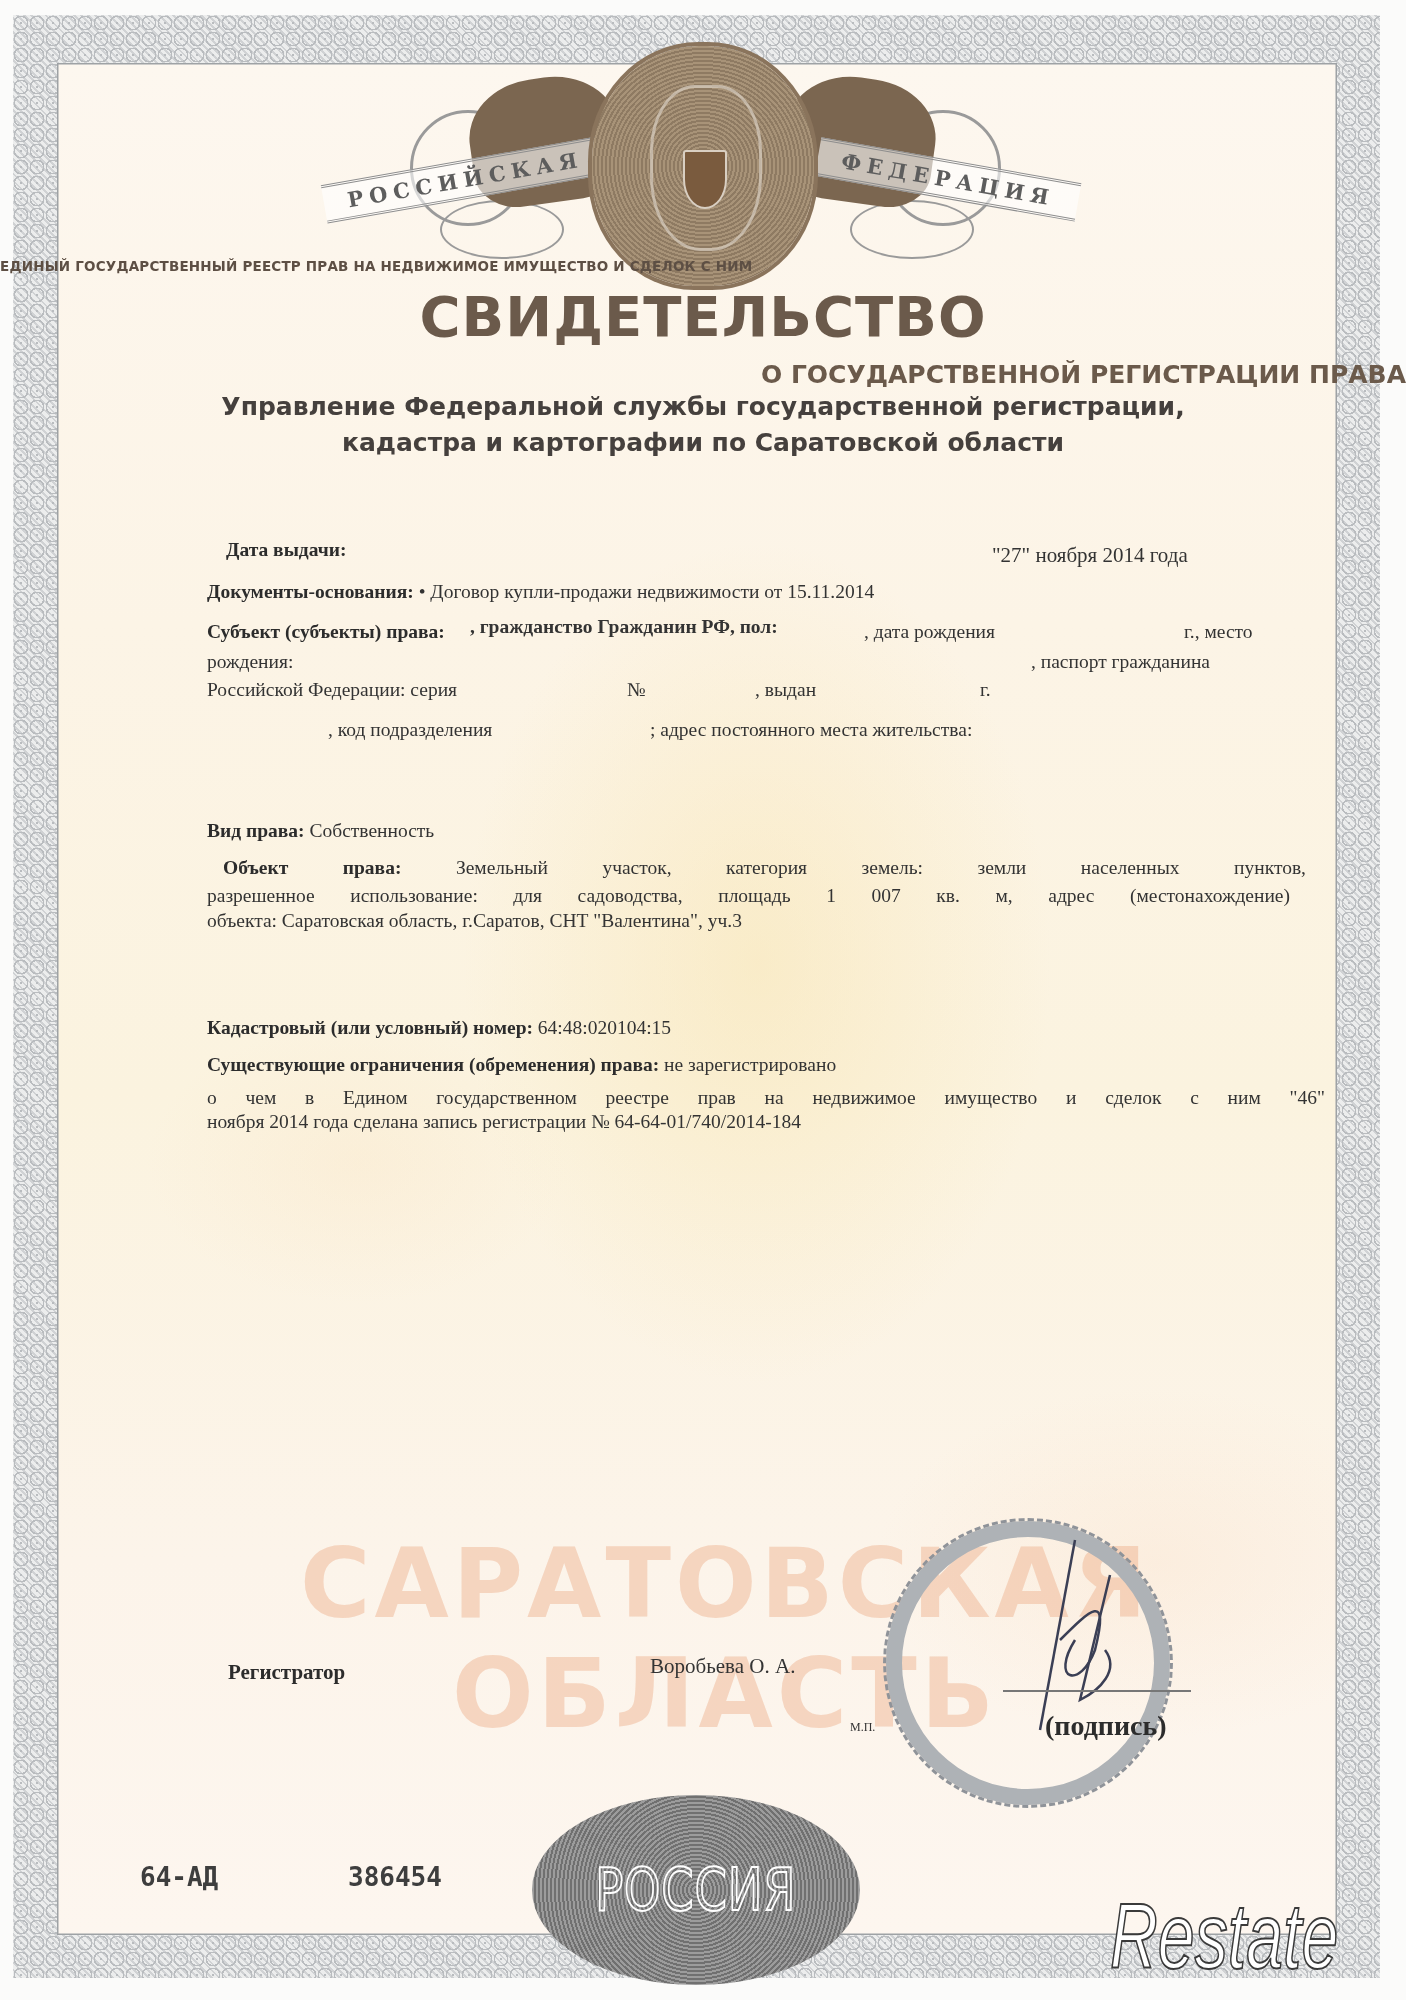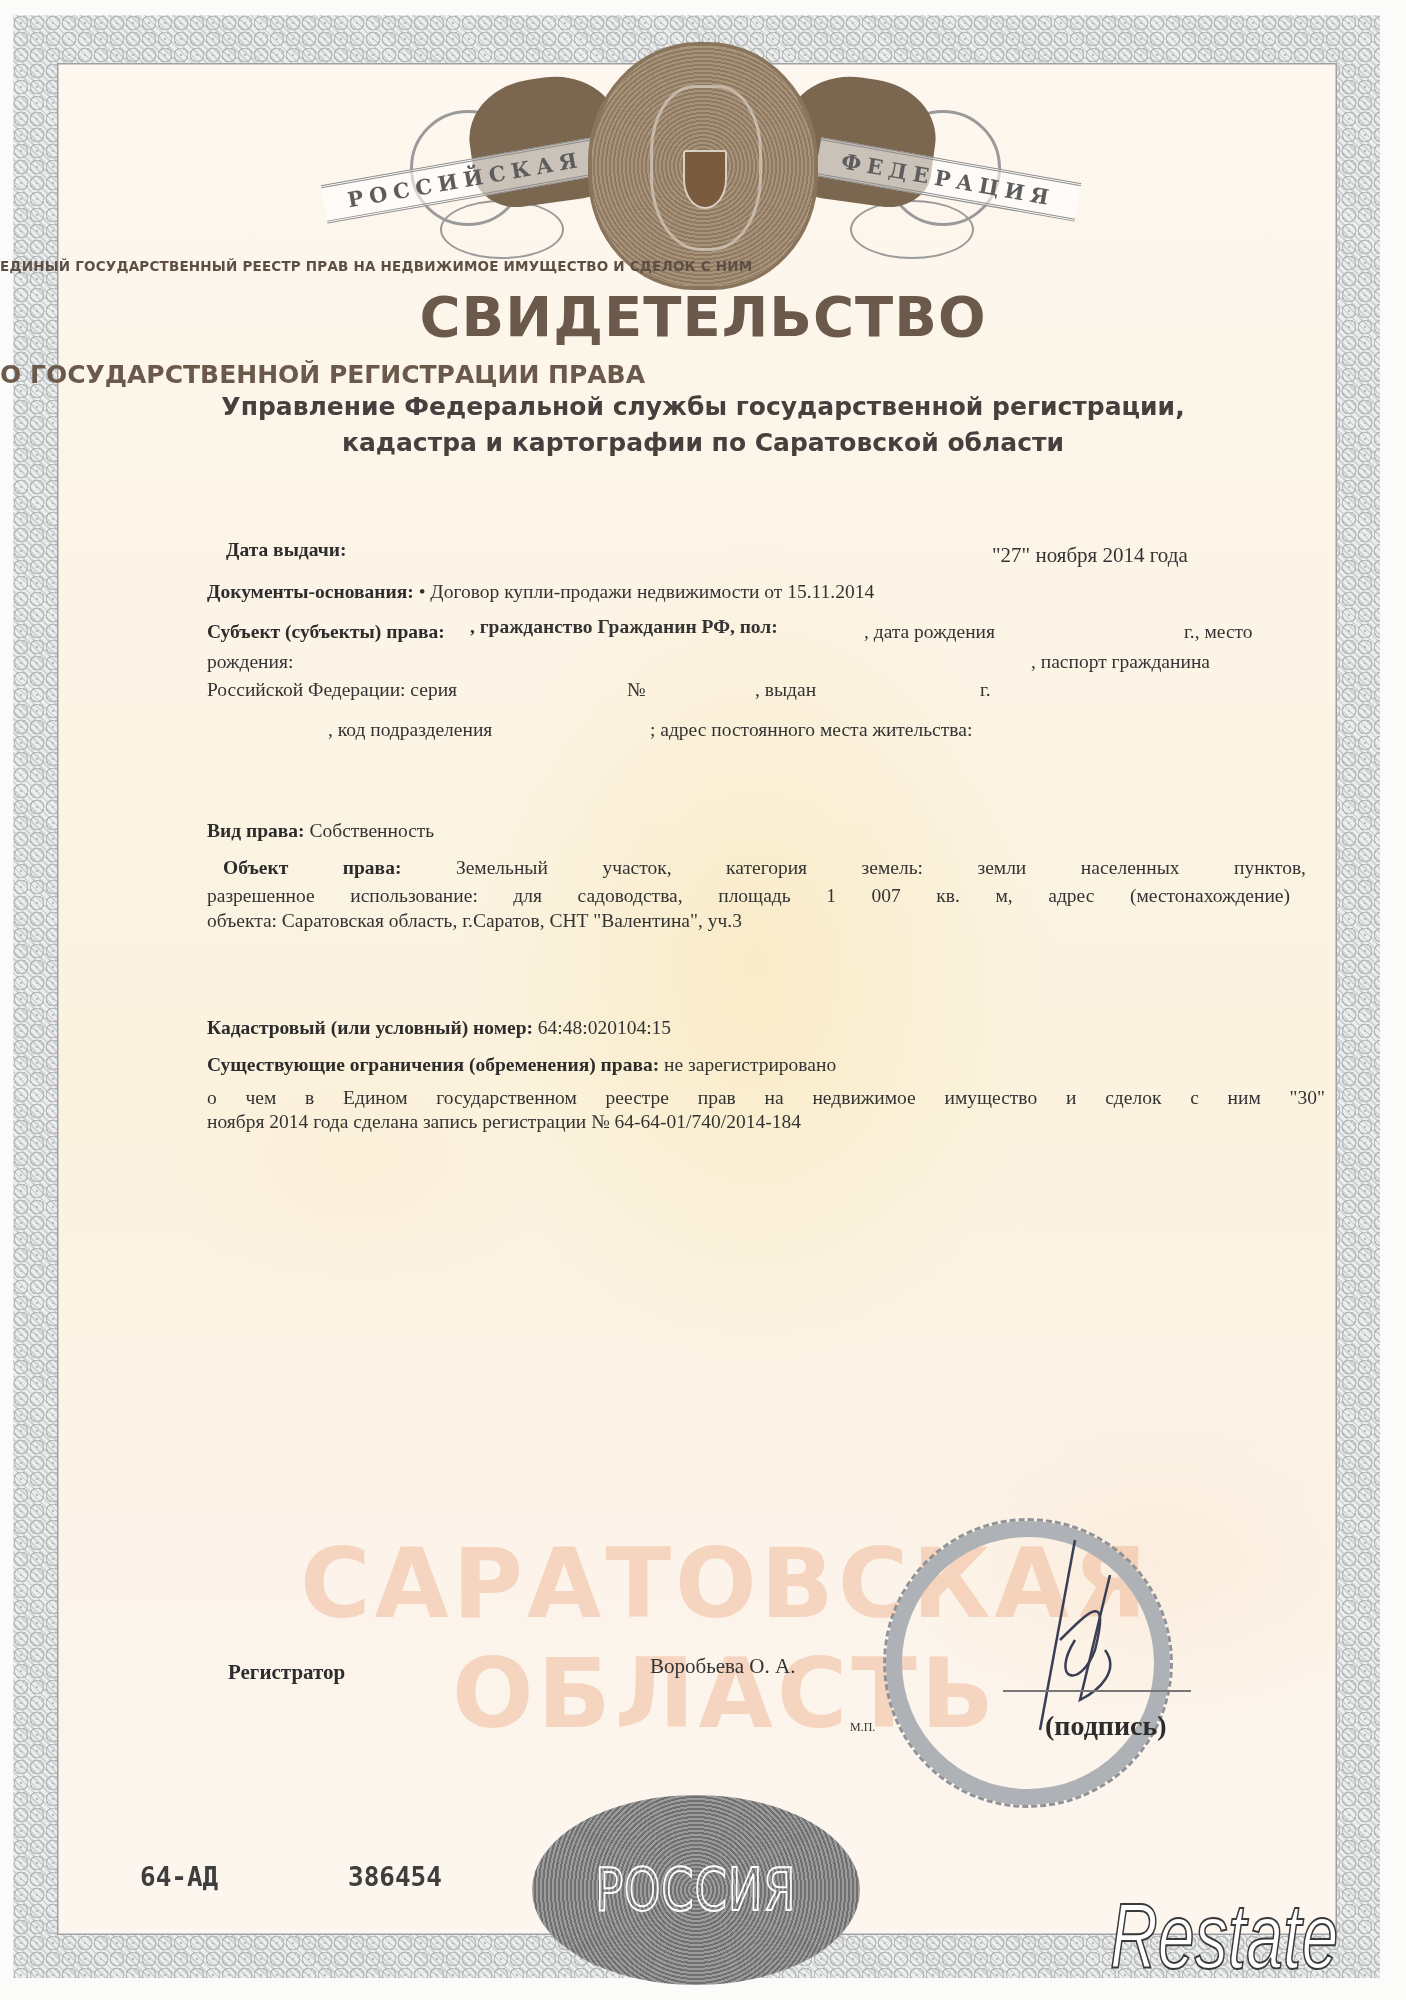--- a/index.html
+++ b/index.html
@@ -73,21 +73,21 @@
     left: 0; width: 1406px; top: 258px; text-align: left;
     font-family: "DejaVu Sans", sans-serif; font-weight: bold;
     font-size: 13.5px; color: #5d4f44; letter-spacing: 0.2px;
   }
   .main-title {
     left: 0; width: 1406px; top: 284px; text-align: center;
     font-family: "DejaVu Sans", sans-serif; font-weight: bold;
     font-size: 56px; color: #6b5a4b; letter-spacing: 1px;
   }
   .subtitle {
-    left: 0; width: 1406px; top: 360px; text-align: left;
+    left: 0; width: 1406px; top: 360px; text-align: right;
     font-family: "DejaVu Sans", sans-serif; font-weight: bold;
     font-size: 25px; color: #6b5a4b;
   }
   .authority {
     left: 0; width: 1406px; text-align: center;
     font-family: "DejaVu Sans", sans-serif; font-weight: bold;
     font-size: 25px; color: #45403d;
   }
   .authority.l1 { top: 392px; }
   .authority.l2 { top: 428px; }
@@ -194,21 +194,21 @@
 <div class="abs t" style="left:207px;top:1016px;">
   <span class="b">Кадастровый (или условный) номер:</span>
   <span>64:48:020104:15</span>
 </div>
 
 <div class="abs t" style="left:207px;top:1053px;">
   <span class="b">Существующие ограничения (обременения) права:</span>
   <span>не зарегистрировано</span>
 </div>
 
-<div class="abs t justify" style="left:207px;top:1086px;width:1118px;">о чем в Едином государственном реестре прав на недвижимое имущество и сделок с ним  "30"</div>
+<div class="abs t justify" style="left:207px;top:1086px;width:1118px;">о чем в Едином государственном реестре прав на недвижимое имущество и сделок с ним  "46"</div>
 <div class="abs t" style="left:207px;top:1110px;">ноября 2014 года сделана запись регистрации № 64-64-01/740/2014-184</div>
 
 <div class="abs watermark" style="left:300px;top:1528px;font-size:96px;">САРАТОВСКАЯ</div>
 <div class="abs watermark" style="left:452px;top:1638px;font-size:96px;">ОБЛАСТЬ</div>
 
 <div class="abs t b" style="left:228px;top:1660px;font-size:21px;">Регистратор</div>
 <div class="abs t" style="left:650px;top:1654px;font-size:21px;">Воробьева О. А.</div>
 <div class="abs t" style="left:850px;top:1715px;font-size:12px;">М.П.</div>
 
 <div class="abs stamp"></div>

